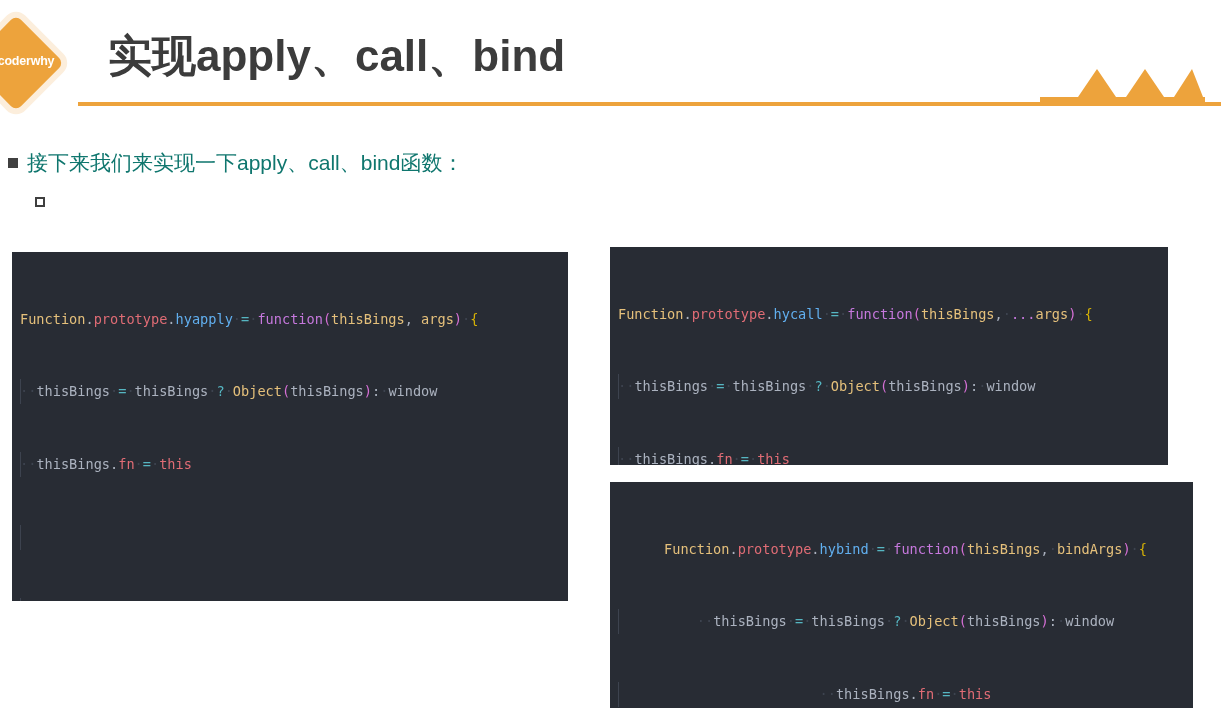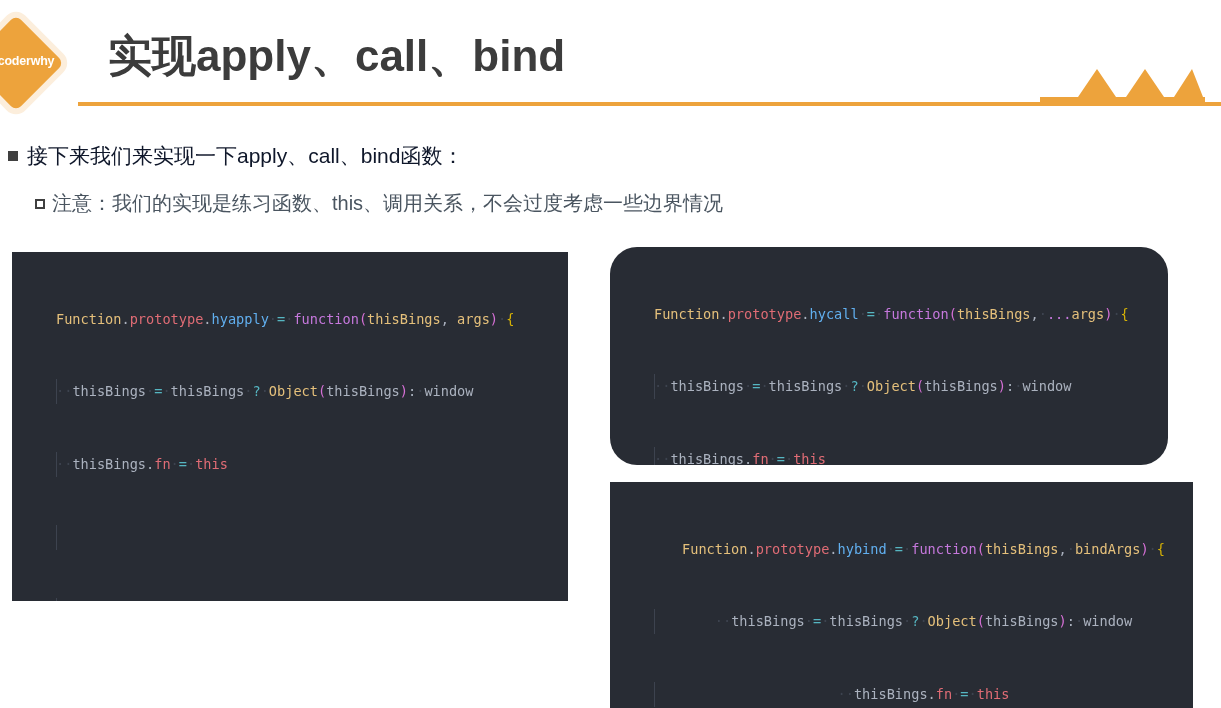--- a/index.html
+++ b/index.html
@@ -72,23 +72,23 @@
     top: 53px;
     width: 165px;
     height: 50px;
   }
   #mountains svg { display: block; }
 
   
   .bullet-l1 {
     position: absolute;
     left: 8px;
-    top: 142px;
+    top: 149px;
     font-size: 21px;
-    color: #0f172a;
+    color: #0f766e;
     white-space: nowrap;
     font-family: "Liberation Sans", sans-serif;
     text-align: right;
   }
   .bullet-l1 .marker {
     display: inline-block;
     width: 10px; height: 10px;
     background: #404040;
     margin-right: 9px;
     vertical-align: 2px;
@@ -118,28 +118,27 @@
     color: #abb2bf;
     font-family: "DejaVu Sans Mono", monospace;
     font-size: 13.6px;
     line-height: 24.3px;
     padding: 6px 0 6px 0;
     box-sizing: border-box;
     overflow: hidden;
     white-space: pre;
   }
   #code-apply { left: 12px;  top: 252px; width: 556px; height: 349px; }
-  #code-call  { left: 610px; top: 247px; width: 558px; height: 218px; border-radius: 27px; }
+  #code-call  { left: 610px; top: 247px; width: 558px; height: 218px; }
   #code-bind  { left: 610px; top: 482px; width: 583px; height: 226px; text-align: center; }
 
   .code-line {
     height: 24.3px;
     padding-left: 8px;
     position: relative;
-    margin-left: 36px;
   }
   
   .ws { color: #3d434f; }
   .guide {
     position: absolute;
     top: 0;
     width: 1px;
     height: 24.3px;
     background: #3d434f;
   }
@@ -170,21 +169,21 @@
       <rect x="0" y="44" width="165" height="5" fill="#eda33c"></rect>
     </svg>
   </div>
 </div>
 
 <div class="bullet-l1">
   <span class="marker"></span><span>接下来我们来实现一下apply、call、bind函数：</span>
 </div>
 
 <div class="bullet-l2">
-  <span class="marker"></span><span>注意：我们的实现是练习函数、this、调用关系，不会过度考虑一些边界情况</span>
+  <span class="marker"></span>
 </div>
 
 <div class="code-block" id="code-apply">
   <div class="code-line"><span class="t-cls">Function</span><span class="t-dot">.</span><span class="t-prop">prototype</span><span class="t-dot">.</span><span class="t-fn">hyapply</span><span class="ws">·</span><span class="t-op">=</span><span class="ws">·</span><span class="t-kw">function</span><span class="t-par">(</span><span class="t-cls">thisBings</span><span class="t-punc">,</span> <span class="t-cls">args</span><span class="t-par">)</span><span class="ws">·</span><span class="t-brace-y">{</span></div>
   <div class="code-line"><span class="guide" style="left:8px"></span><span class="ws">··</span><span class="t-var">thisBings</span><span class="ws">·</span><span class="t-op">=</span><span class="ws">·</span><span class="t-var">thisBings</span><span class="ws">·</span><span class="t-op">?</span><span class="ws">·</span><span class="t-cls">Object</span><span class="t-par">(</span><span class="t-var">thisBings</span><span class="t-par">)</span><span class="t-punc">:</span><span class="ws">·</span><span class="t-var">window</span></div>
   <div class="code-line"><span class="guide" style="left:8px"></span><span class="ws">··</span><span class="t-var">thisBings</span><span class="t-dot">.</span><span class="t-prop">fn</span><span class="ws">·</span><span class="t-op">=</span><span class="ws">·</span><span class="t-prop">this</span></div>
   <div class="code-line"><span class="guide" style="left:8px"></span></div>
   <div class="code-line"><span class="guide" style="left:8px"></span></div>
   
   

